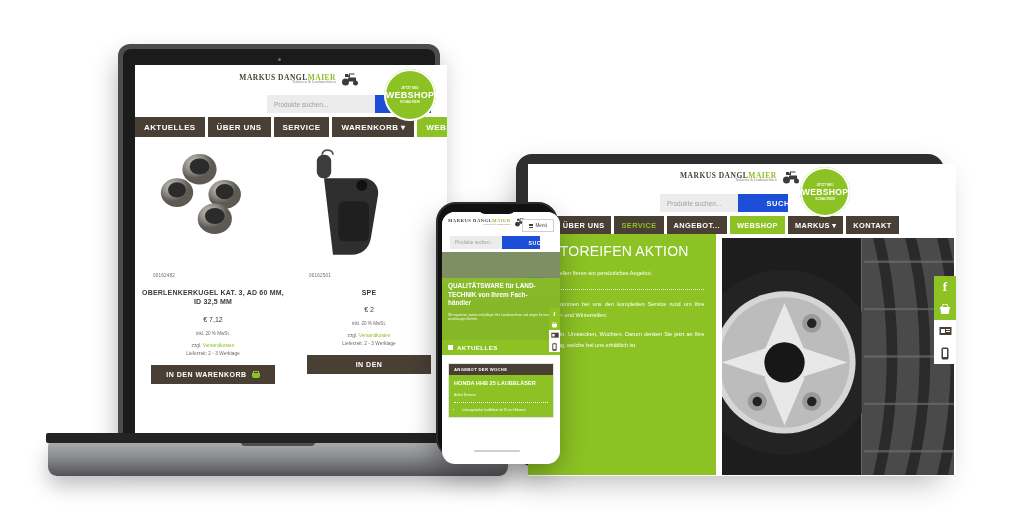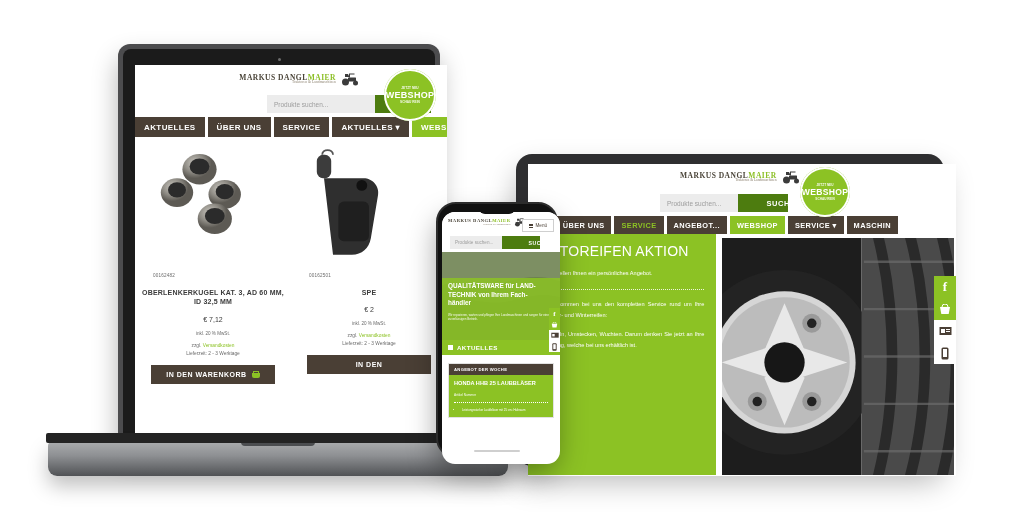--- a/index.html
+++ b/index.html
@@ -14,21 +14,21 @@
   
   .site { background:#fff; width:100%; height:100%; overflow:hidden; position:relative; }
   .site-head { background:#fff; position:relative; }
   .logo { display:flex; align-items:center; gap:3px; }
   .logo-text { text-align:right; line-height:1; }
   .logo-main { font-family:"Liberation Serif", serif; letter-spacing:.5px; color:#4a4438; font-weight:700; }
   .logo-main .hl { color:#8cbf26; }
   .logo-sub { font-family:"Liberation Serif", serif; color:#8a7f6d; }
   .tractor { fill:#3b3b3b; }
   .searchbox { background:#ececec; color:#9d9d9d; display:flex; align-items:center; }
-  .searchbtn { background:#4d7c0f; color:#fff; font-weight:700; letter-spacing:.6px; display:flex; align-items:center; justify-content:center;padding-left:36px; }
+  .searchbtn { background:#1d4ed8; color:#fff; font-weight:700; letter-spacing:.6px; display:flex; align-items:center; justify-content:center;padding-left:36px; }
 
   .navbar { display:flex; }
   .navitem { background:#4a3f35; color:#fff; font-weight:700; letter-spacing:.4px;
              display:flex; align-items:center; justify-content:center; white-space:nowrap; }
   .navitem.active { background:#8cc224; color:#fff; }
   .navitem.greentext { color:#8cc224; }
 
   .stamp { position:absolute; border-radius:50%; background:#8cc224; color:#fff;
            display:flex; flex-direction:column; align-items:center; justify-content:center;
            text-align:center; box-shadow:0 0 0 2px #fff inset; }
@@ -189,21 +189,21 @@
               <div class="tiny">JETZT NEU</div>
               <div class="big">WEBSHOP</div>
               <div class="tiny">SCHAU REIN</div>
             </div>
           </div>
 
           <div class="navbar l-nav">
               <div class="navitem">AKTUELLES</div>
               <div class="navitem">ÜBER UNS</div>
               <div class="navitem">SERVICE</div>
-              <div class="navitem">AKTUELLES ▾</div>
+              <div class="navitem">WARENKORB ▾</div>
               <div class="navitem active">WEBSHOP</div>
             </div>
 
           <div class="l-body">
             <div class="prodrow">
 
               <div class="prodcell">
                 <div class="prodimg">
                   <svg viewBox="0 0 160 128" width="100%" height="100%">
                     <defs>
@@ -304,22 +304,22 @@
           <div class="tiny">SCHAU REIN</div>
         </div>
       </div>
 
       <div class="navbar t-nav">
           <div class="navitem">ES</div>
           <div class="navitem">ÜBER UNS</div>
           <div class="navitem greentext">SERVICE</div>
           <div class="navitem">ANGEBOT...</div>
           <div class="navitem active">WEBSHOP</div>
-          <div class="navitem">SERVICE ▾</div>
-          <div class="navitem">MASCHIN</div>
+          <div class="navitem">MARKUS ▾</div>
+          <div class="navitem">KONTAKT</div>
         </div>
 
       <div class="t-body">
         <div class="t-green">
           <h2>AUTOREIFEN AKTION</h2>
           <p>Wir erstellen Ihnen ein persönliches Angebot.</p>
           <hr>
           <p>Sie bekommen bei uns den kompletten Service rund um Ihre Sommer- und Winterreifen:</p>
           <p>Wechseln, Umstecken, Wuchten. Darum denken Sie jetzt an Ihre Bereifung, welche bei uns erhältlich ist.</p>
         </div>

